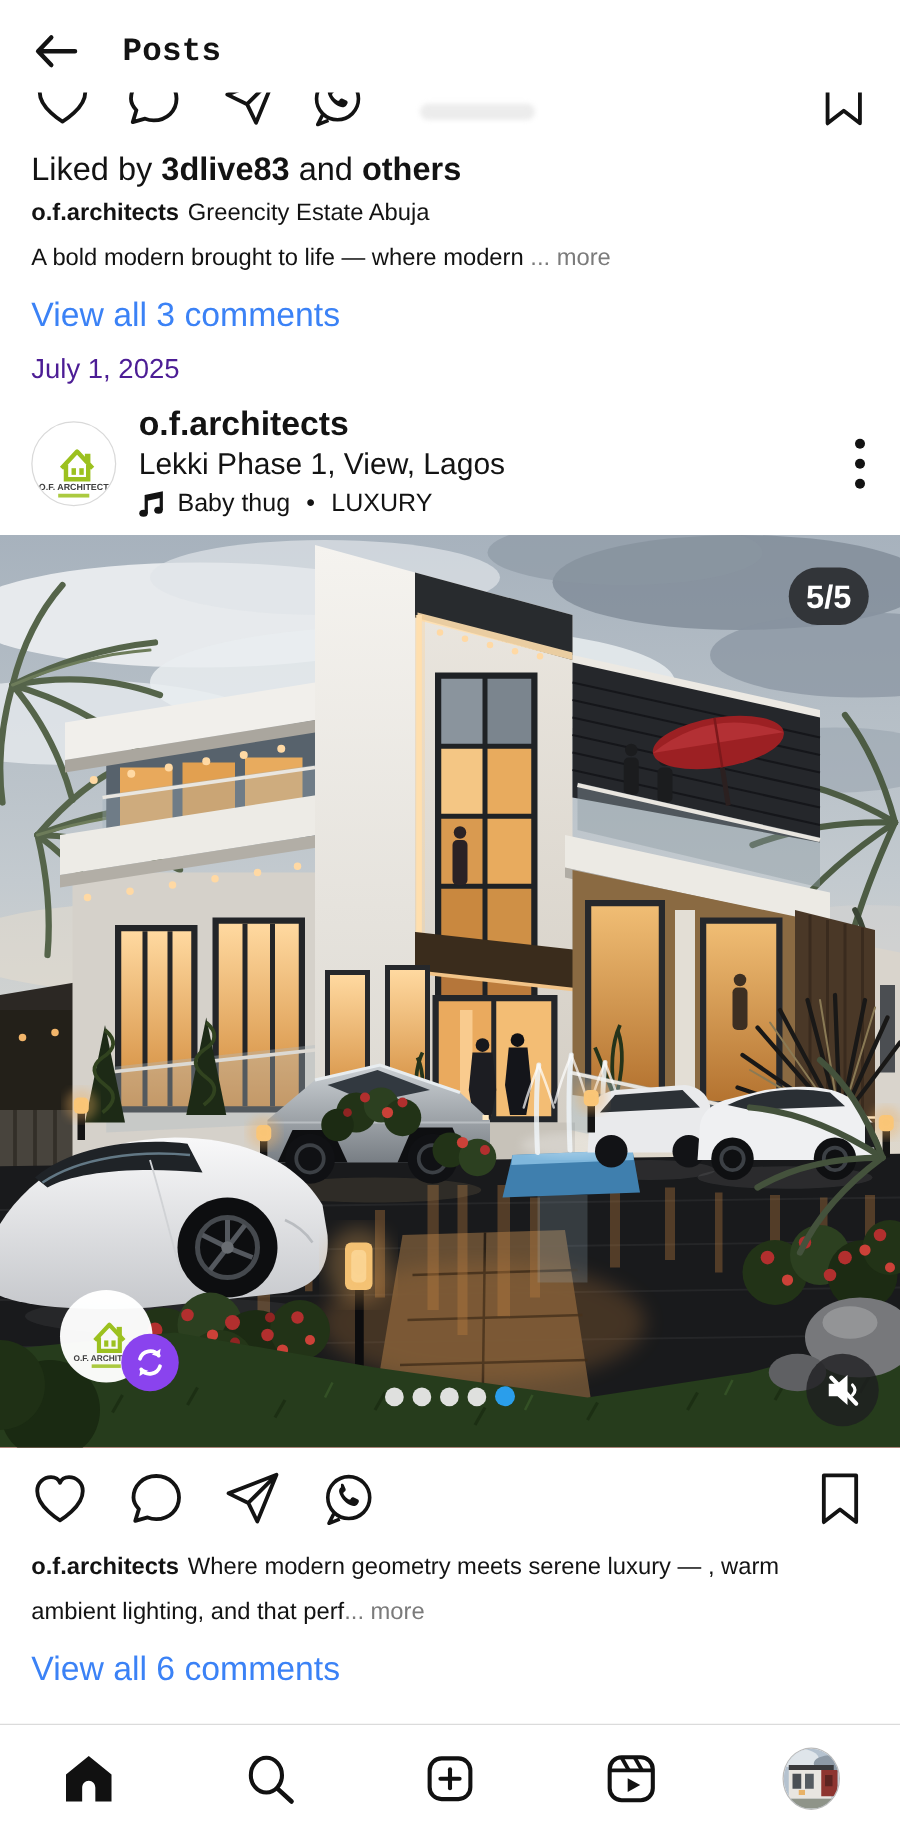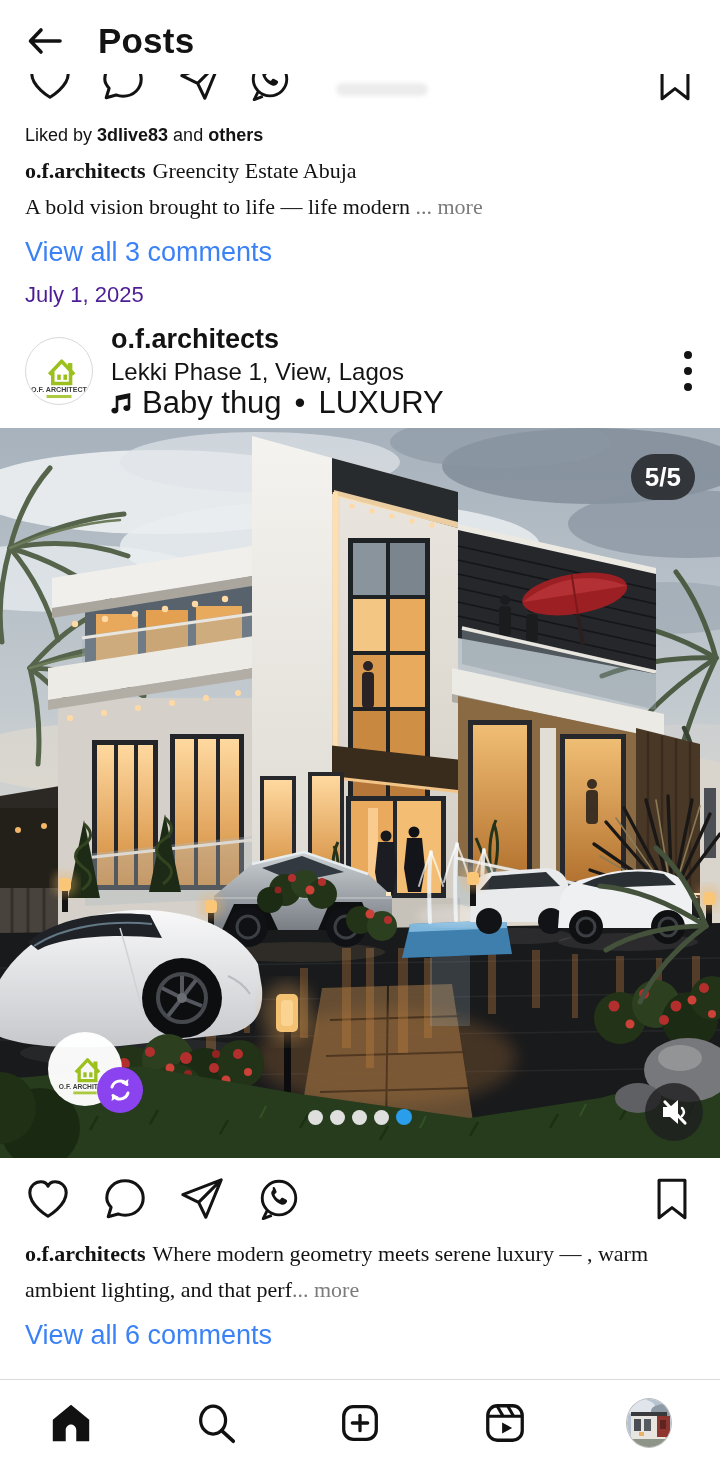--- a/index.html
+++ b/index.html
@@ -2,46 +2,46 @@
 <html><head>
 <meta charset="utf-8">
 <style>
   html,body{margin:0;padding:0;}
   body{font-family:"Liberation Sans","DejaVu Sans",sans-serif;background:#fff;color:#131313;}
   .screen{position:relative;width:720px;height:1465px;background:#fff;overflow:hidden;}
 
   
   .header{display:flex;align-items:center;gap:32px;padding:20px 24px 12px;}
   .back-btn{width:42px;height:42px;display:flex;align-items:center;justify-content:center;cursor:pointer;}
-  .page-title{font-size:35px;font-weight:700;letter-spacing:.2px;}
+  .page-title{font-size:26px;font-weight:700;letter-spacing:.2px;font-family:Liberation Mono, monospace;}
 
   
   .clip-row{position:relative;height:34px;overflow:hidden;}
   .clip-row .cicon{position:absolute;top:-17px;width:46px;height:46px;}
   .ghost-bar{position:absolute;left:336px;top:9px;width:92px;height:13px;border-radius:8px;
              background:#ececec;filter:blur(2px);}
 
   
   .textblock{padding:10px 25px 0;}
-  .liked-line{font-size:18px;line-height:35px;}
-  .cap{font-size:22px;line-height:36px;font-family:Liberation Serif, serif;}
+  .liked-line{font-size:26px;line-height:35px;}
+  .cap{font-size:19px;line-height:36px;}
   b,.bold{font-weight:700;}
   .grey{color:#7b7b7b;}
   .sp{margin-left:7px;}
   .view-comments{font-size:27px;color:#3b82f6;margin-top:10px;line-height:34px;cursor:pointer;}
   .date-line{font-size:22px;color:#4c1d95;margin-top:13px;line-height:26px;}
 
   
   .post-header{display:flex;align-items:center;margin-top:15px;padding:0 22px 0 25px;}
   .avatar{width:66px;height:66px;border-radius:50%;background:#fff;border:1px solid #d9d9d9;
           display:flex;align-items:center;justify-content:center;overflow:hidden;flex:none;cursor:pointer;}
   .ph-info{margin-left:18px;}
   .ph-username{font-size:27px;font-weight:700;line-height:33px;}
   .ph-location{font-size:24px;line-height:30px;margin-top:1px;}
-  .ph-music{font-size:31px;line-height:30px;margin-top:1px;display:flex;align-items:center;gap:9px;}
+  .ph-music{font-size:20px;line-height:30px;margin-top:1px;display:flex;align-items:center;gap:9px;}
   .ph-music .dotsep{margin:0 4px;}
   .kebab{margin-left:auto;width:20px;height:50px;display:flex;align-items:center;justify-content:center;cursor:pointer;}
 
   
   .photo{position:relative;width:720px;height:730px;margin-top:10px;background:#b91c1c;}
   .photo svg.scene{display:block;}
   .badge-carousel{position:absolute;top:26px;right:25px;min-width:36px;height:46px;padding:0 14px;
       border-radius:24px;background:rgba(33,34,37,.84);color:#fff;font-size:26px;font-weight:600;
       display:flex;align-items:center;justify-content:center;}
   .watermark{position:absolute;left:48px;top:604px;width:74px;height:74px;border-radius:50%;
@@ -111,21 +111,21 @@
     </svg>
     <div class="ghost-bar"></div>
     <svg class="cicon" style="left:652px" viewBox="0 0 48 48">
       <path d="M10.5 4.5 H37.5 V43.5 L24 33 L10.5 43.5 Z" fill="none" stroke="#131313" stroke-width="3.2" stroke-linejoin="round"></path>
     </svg>
   </div>
 
   <div class="textblock">
     <div class="liked-line"><span>Liked by </span><b>3dlive83</b><span> and </span><b>others</b></div>
     <div class="cap"><b>o.f.architects</b><span class="sp">Greencity Estate Abuja</span></div>
-    <div class="cap"><span>A bold vision brought to life — life modern</span><span class="grey"> ...</span><span class="grey"> more</span></div>
+    <div class="cap"><span>A bold modern brought to life — where modern</span><span class="grey"> ...</span><span class="grey"> more</span></div>
     <div class="view-comments">View all 3 comments</div>
     <div class="date-line">July 1, 2025</div>
   </div>
 
   <div class="post-header">
     <div class="avatar">
       <svg width="64" height="64" viewBox="0 0 72 72">
           <use href="#oflogo"></use>
         </svg>
     </div>

